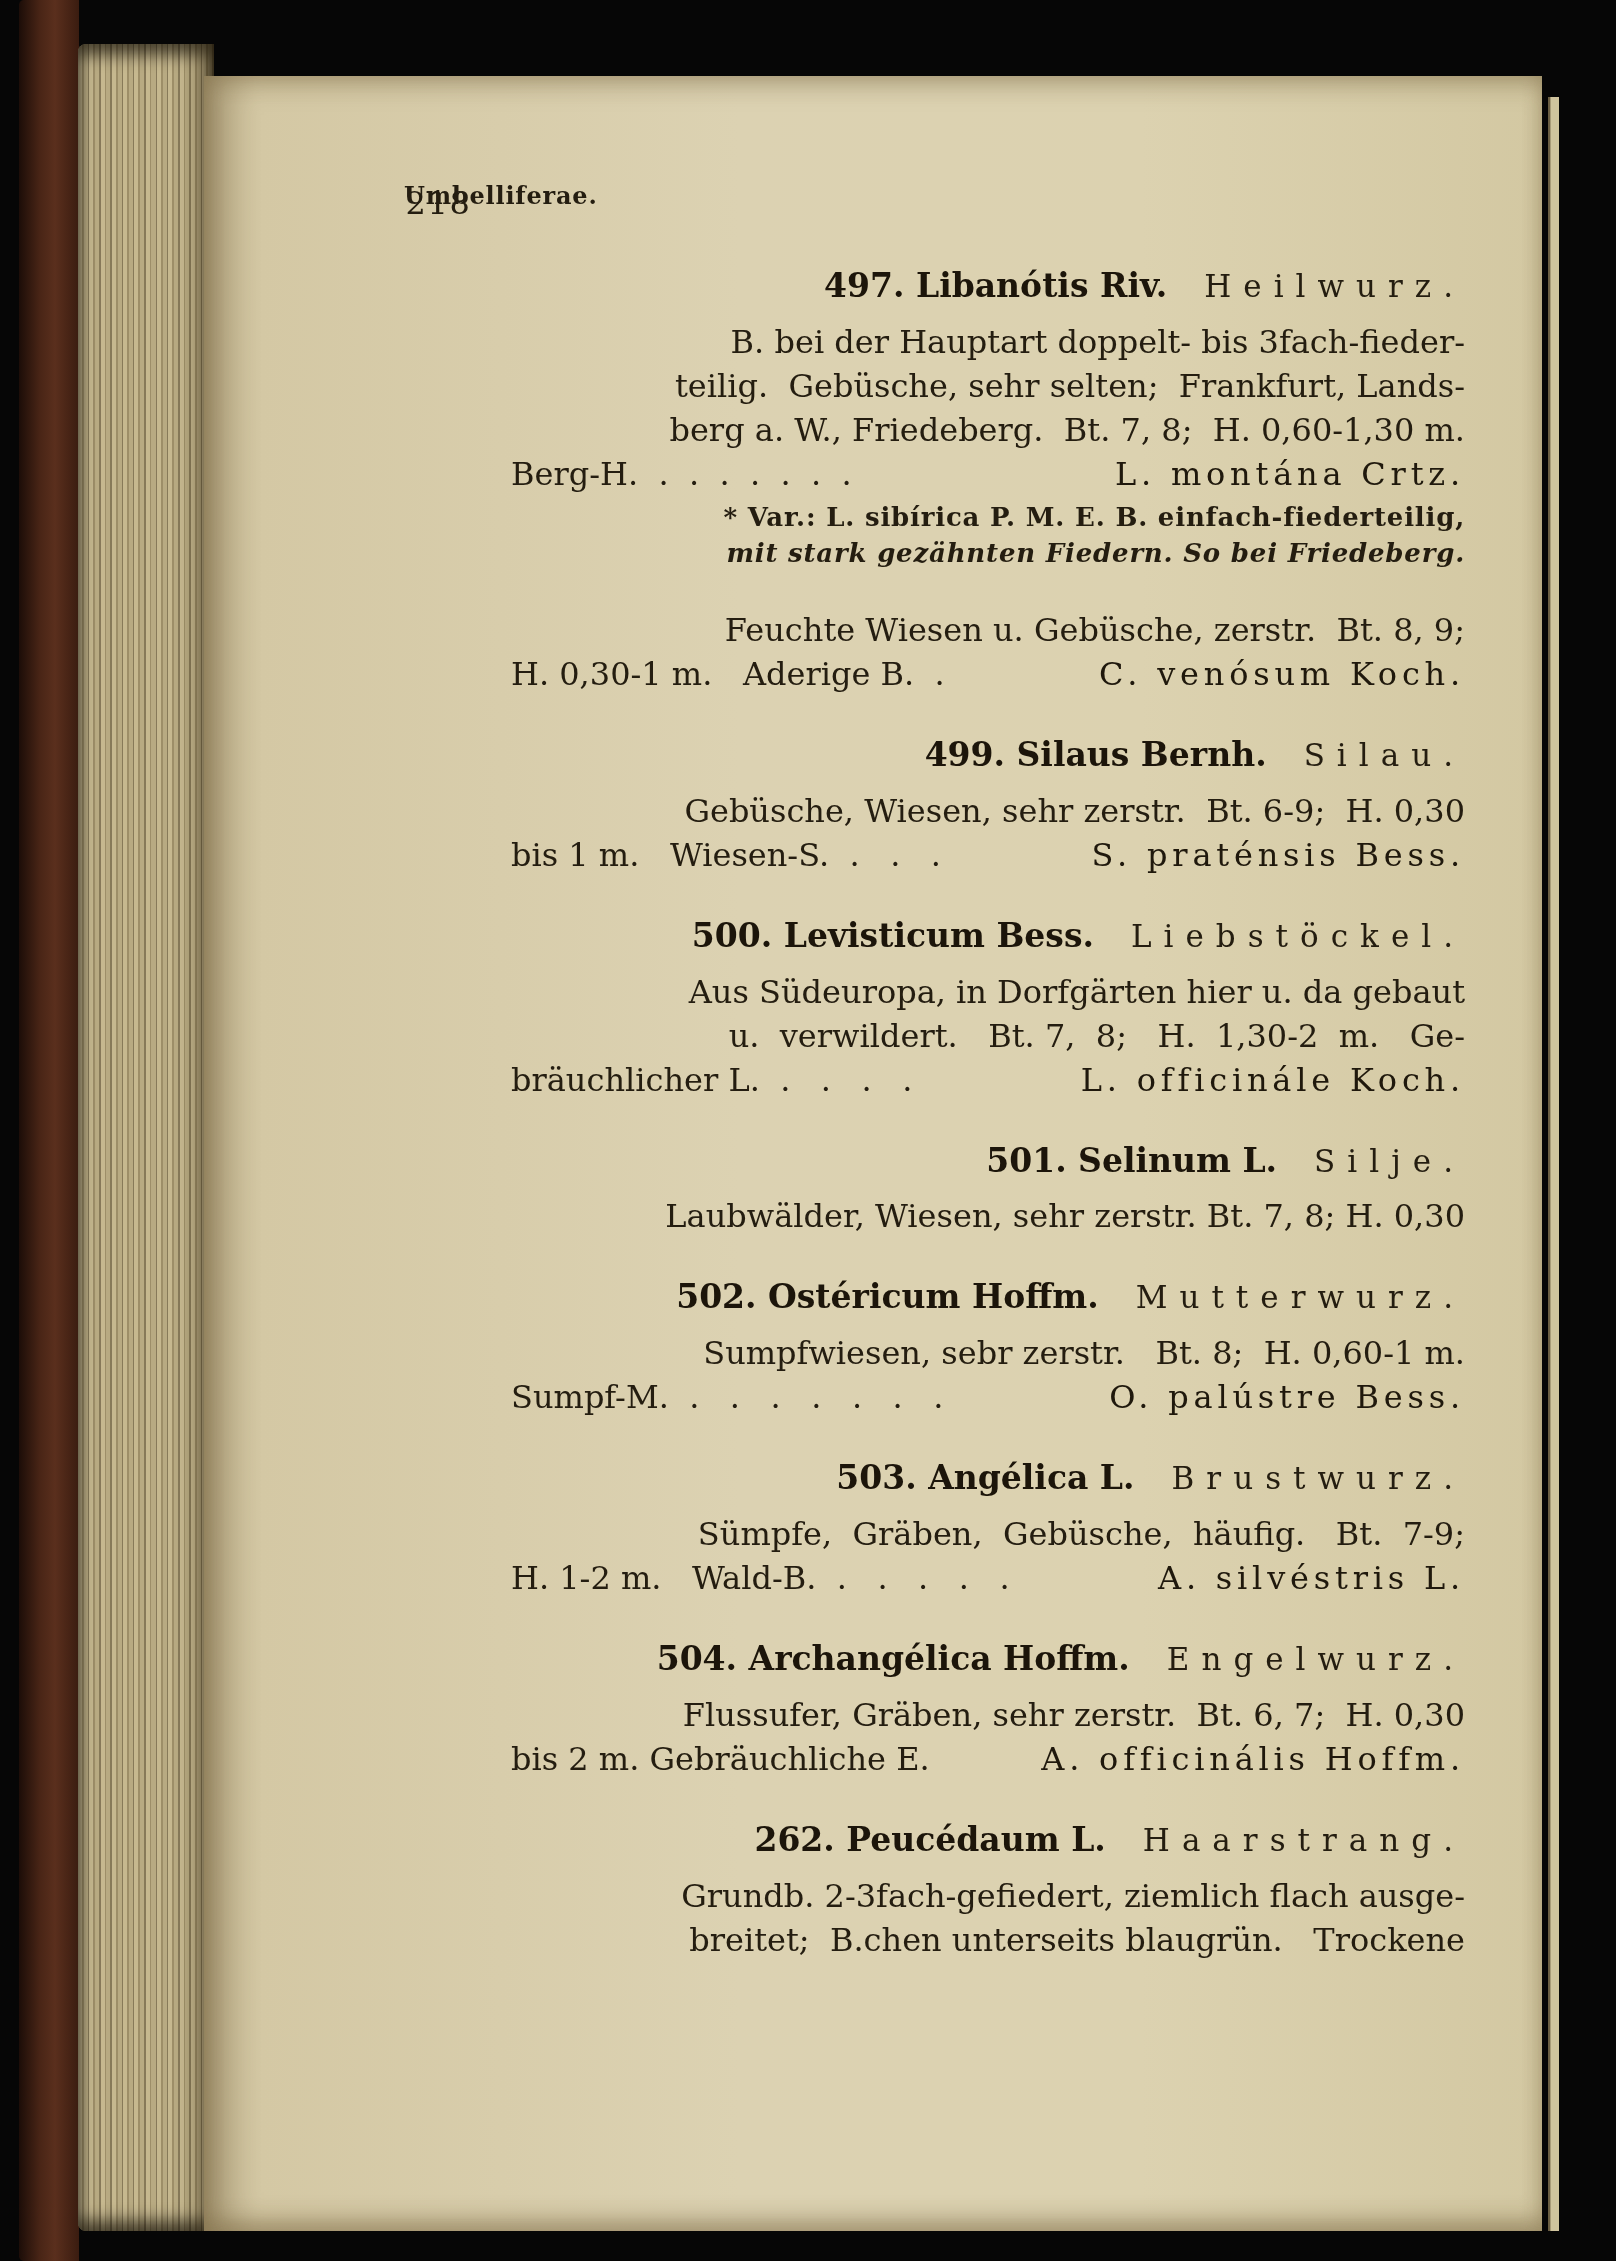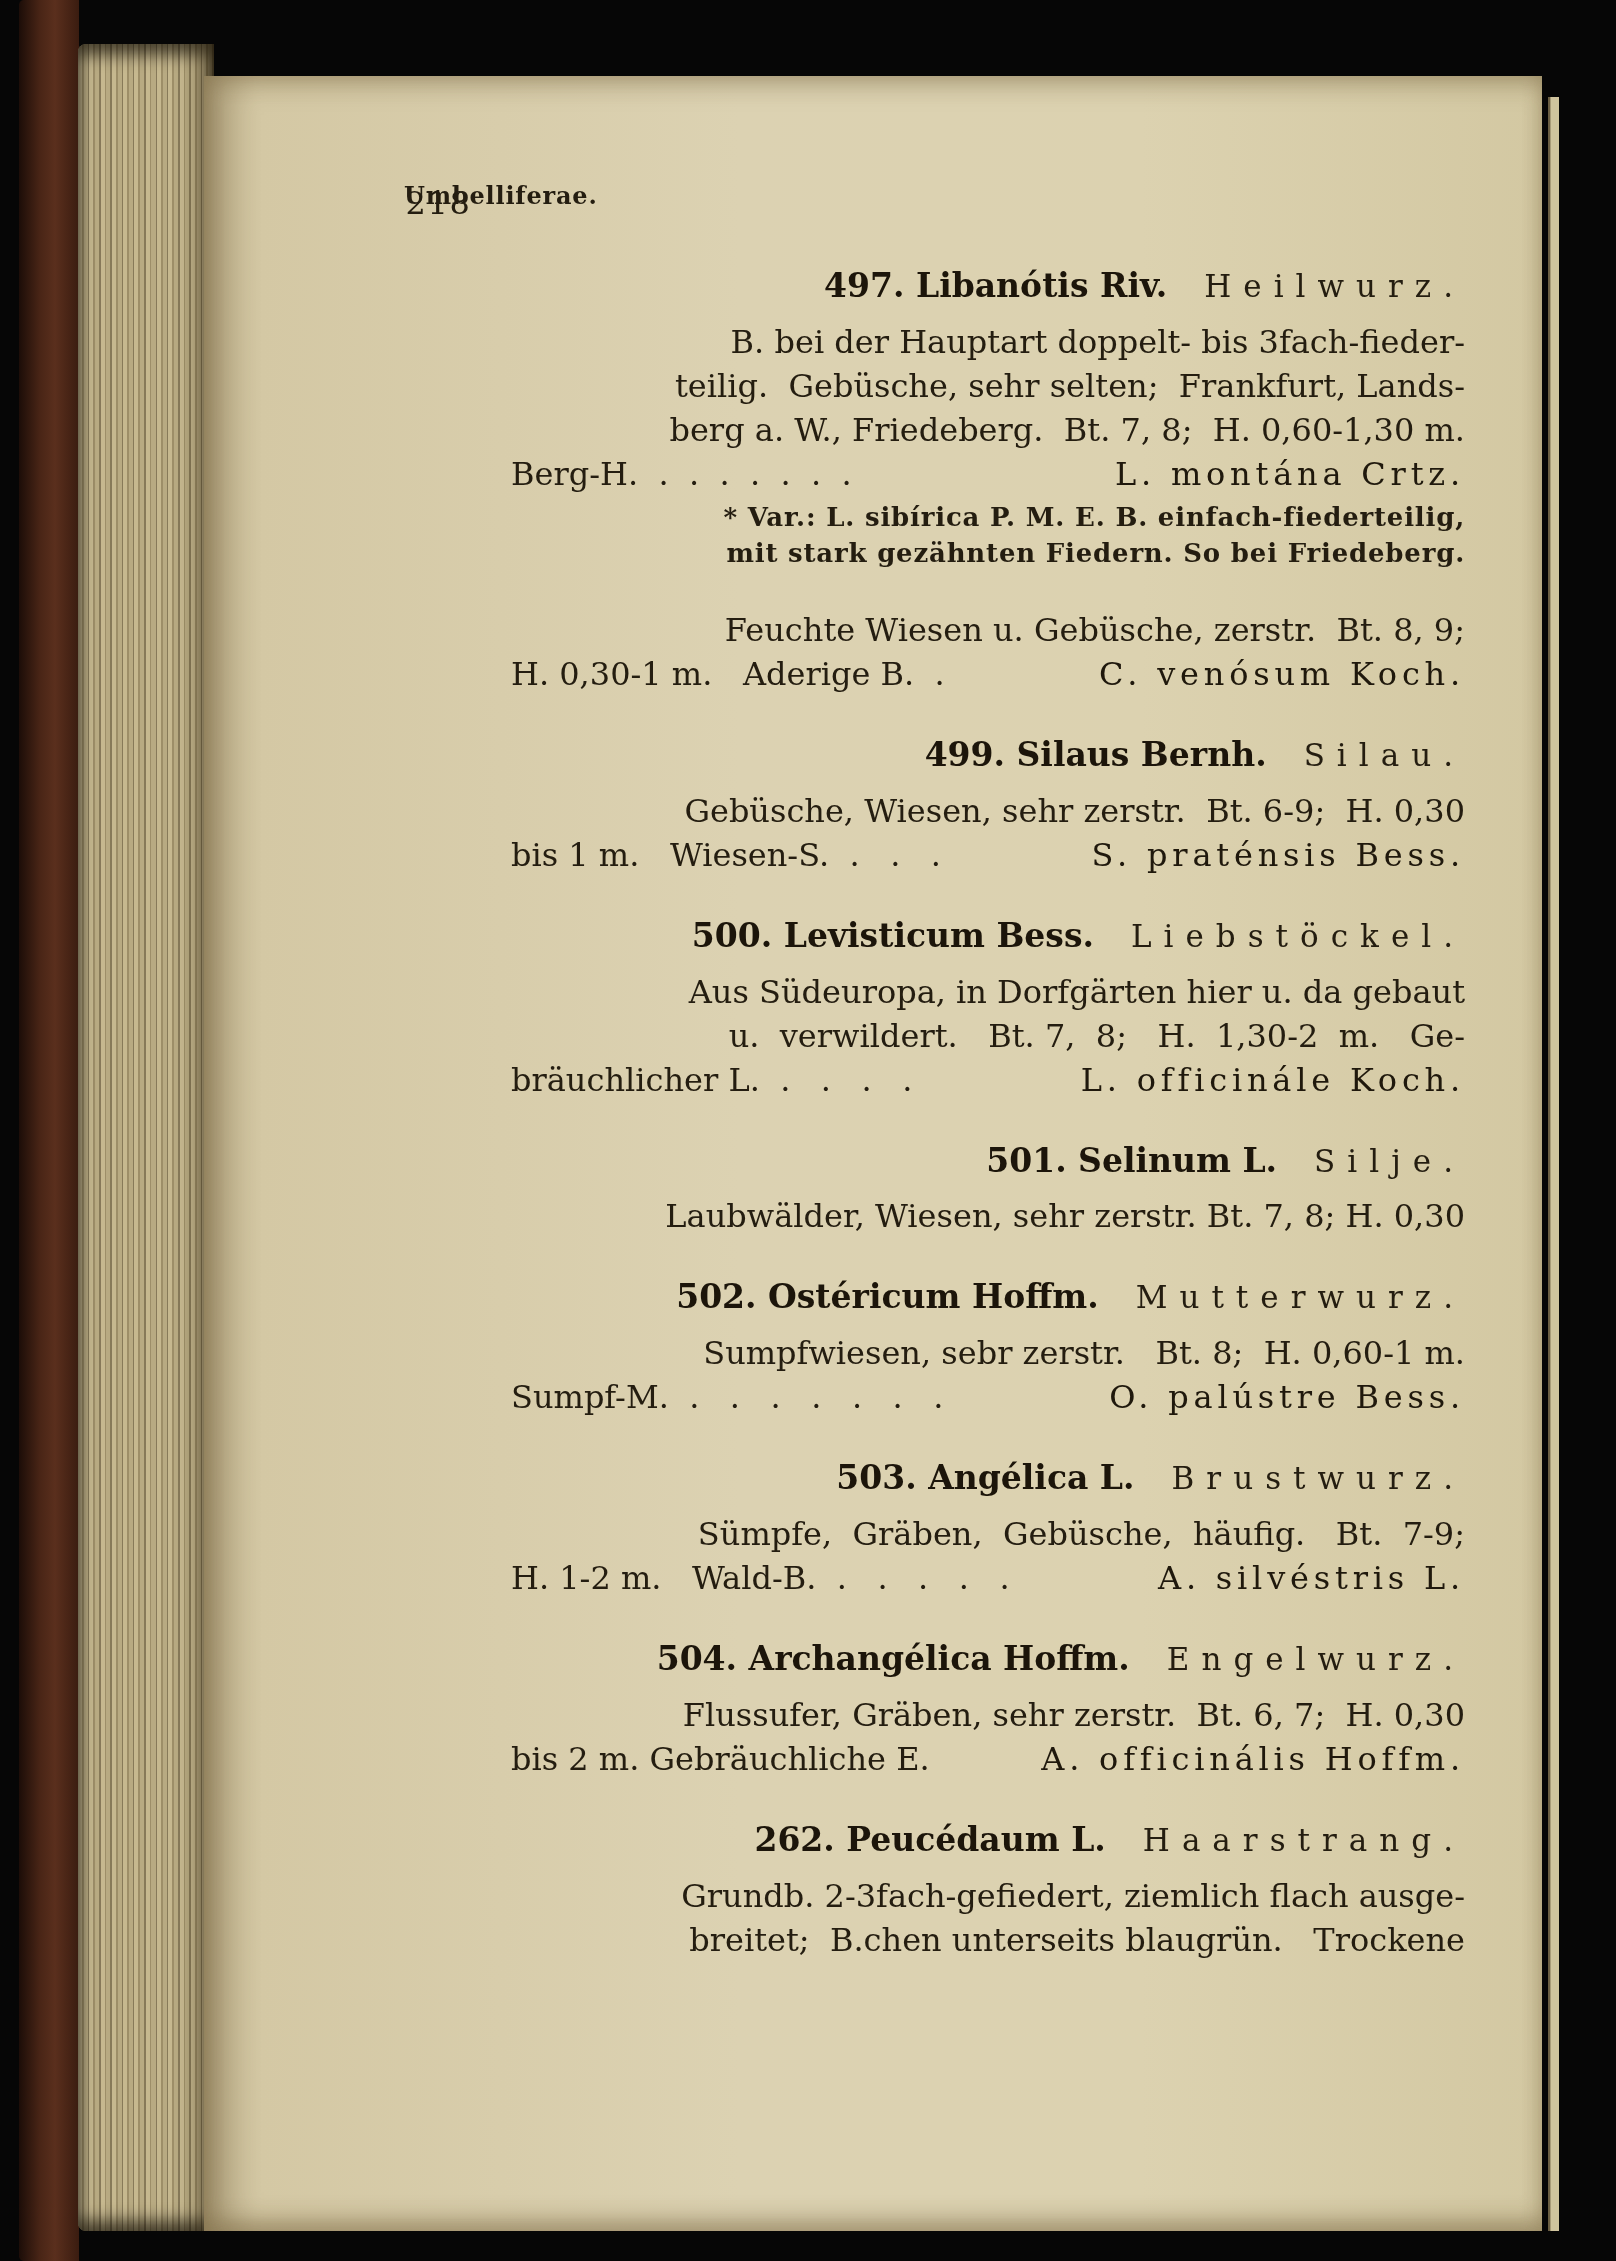--- a/index.html
+++ b/index.html
@@ -52,21 +52,21 @@
   .latin{font-weight:bold;font-size:33px;color:#1c150a;}
   .common{font-size:31px;margin-left:37px;letter-spacing:12px;color:#241d10;}
   .body{width:954px;}
   .line{font-size:32px;line-height:44px;color:#241d10;}
   .line > span{white-space:pre;}
   .species-line{display:flex;justify-content:space-between;align-items:baseline;}
   .species{letter-spacing:4.8px;white-space:pre;color:#1f180c;}
   .note{margin-top:3.2px;}
   .note-line{font-size:26px;line-height:36px;font-weight:bold;color:#241d10;letter-spacing:0.8px;}
   .note-0{margin-left:14.5px;}
-  .note-1{margin-left:47px;}
+  .note-1{margin-left:47px;font-style:italic;}
 </style>
 </head>
 <body>
 
 <div class="book-cover"></div>
 <div class="page-stack"></div>
 
 <div class="page">
   <div class="content">
     <div class="header-row">

